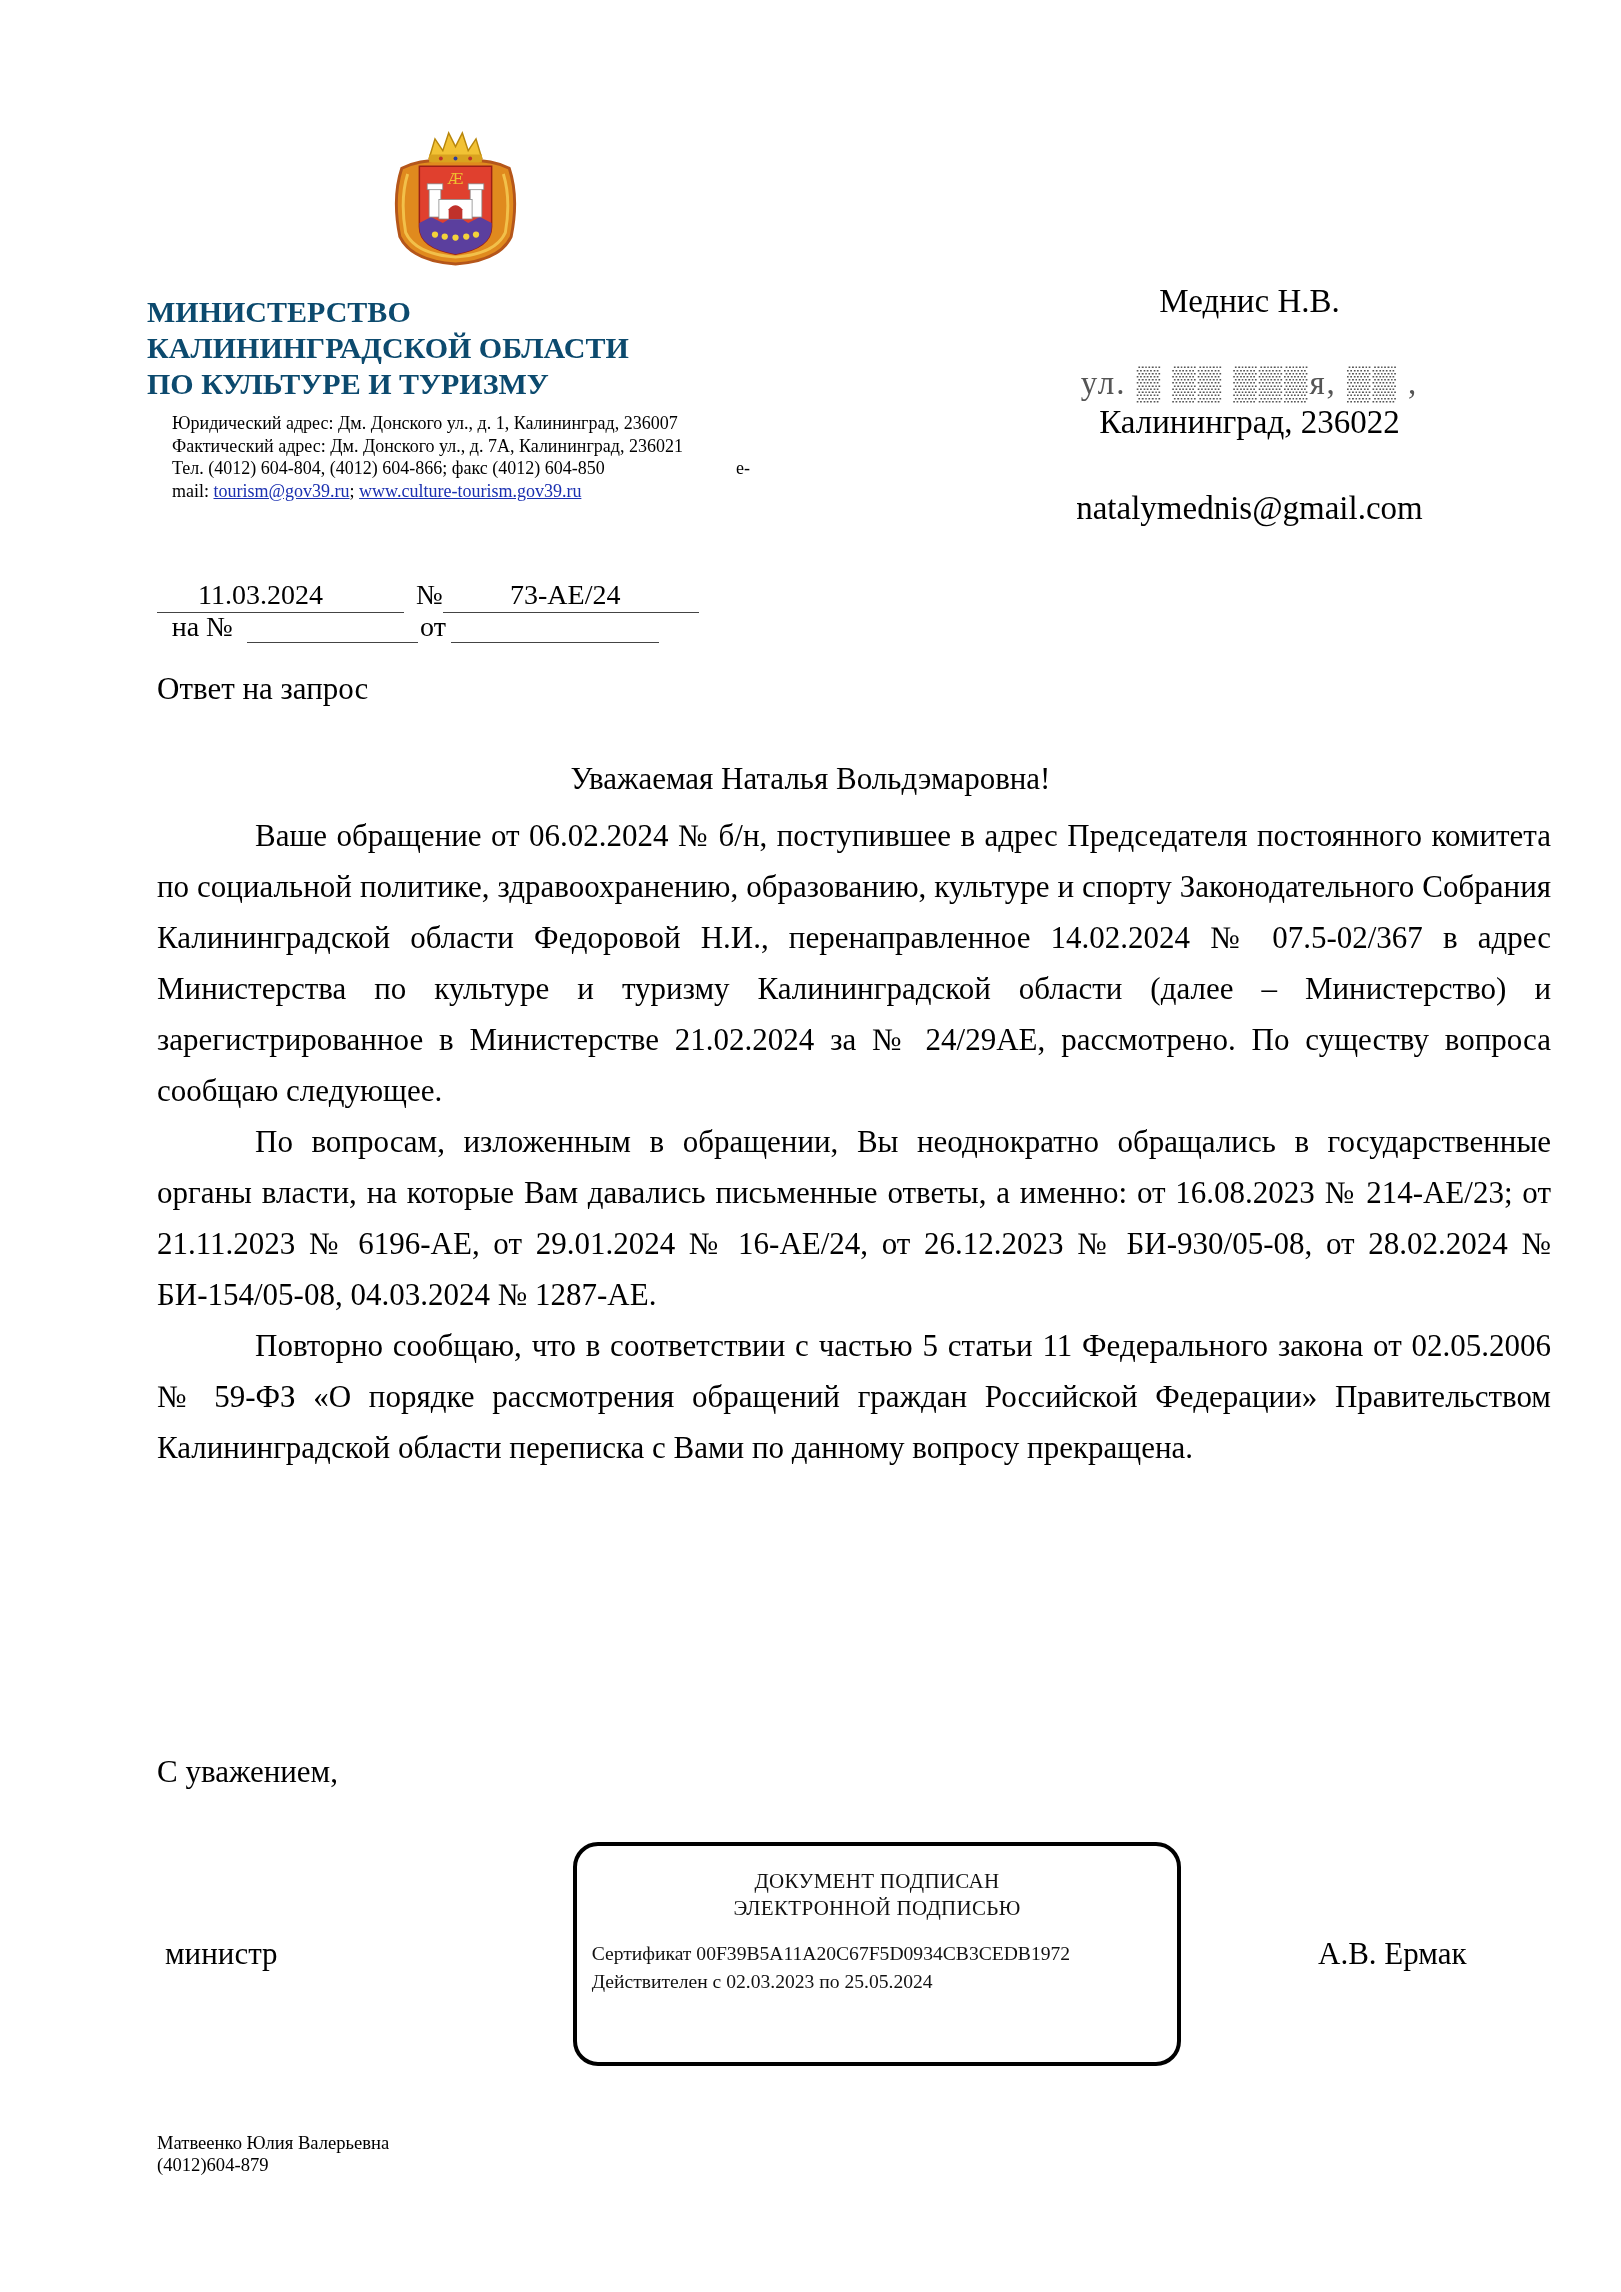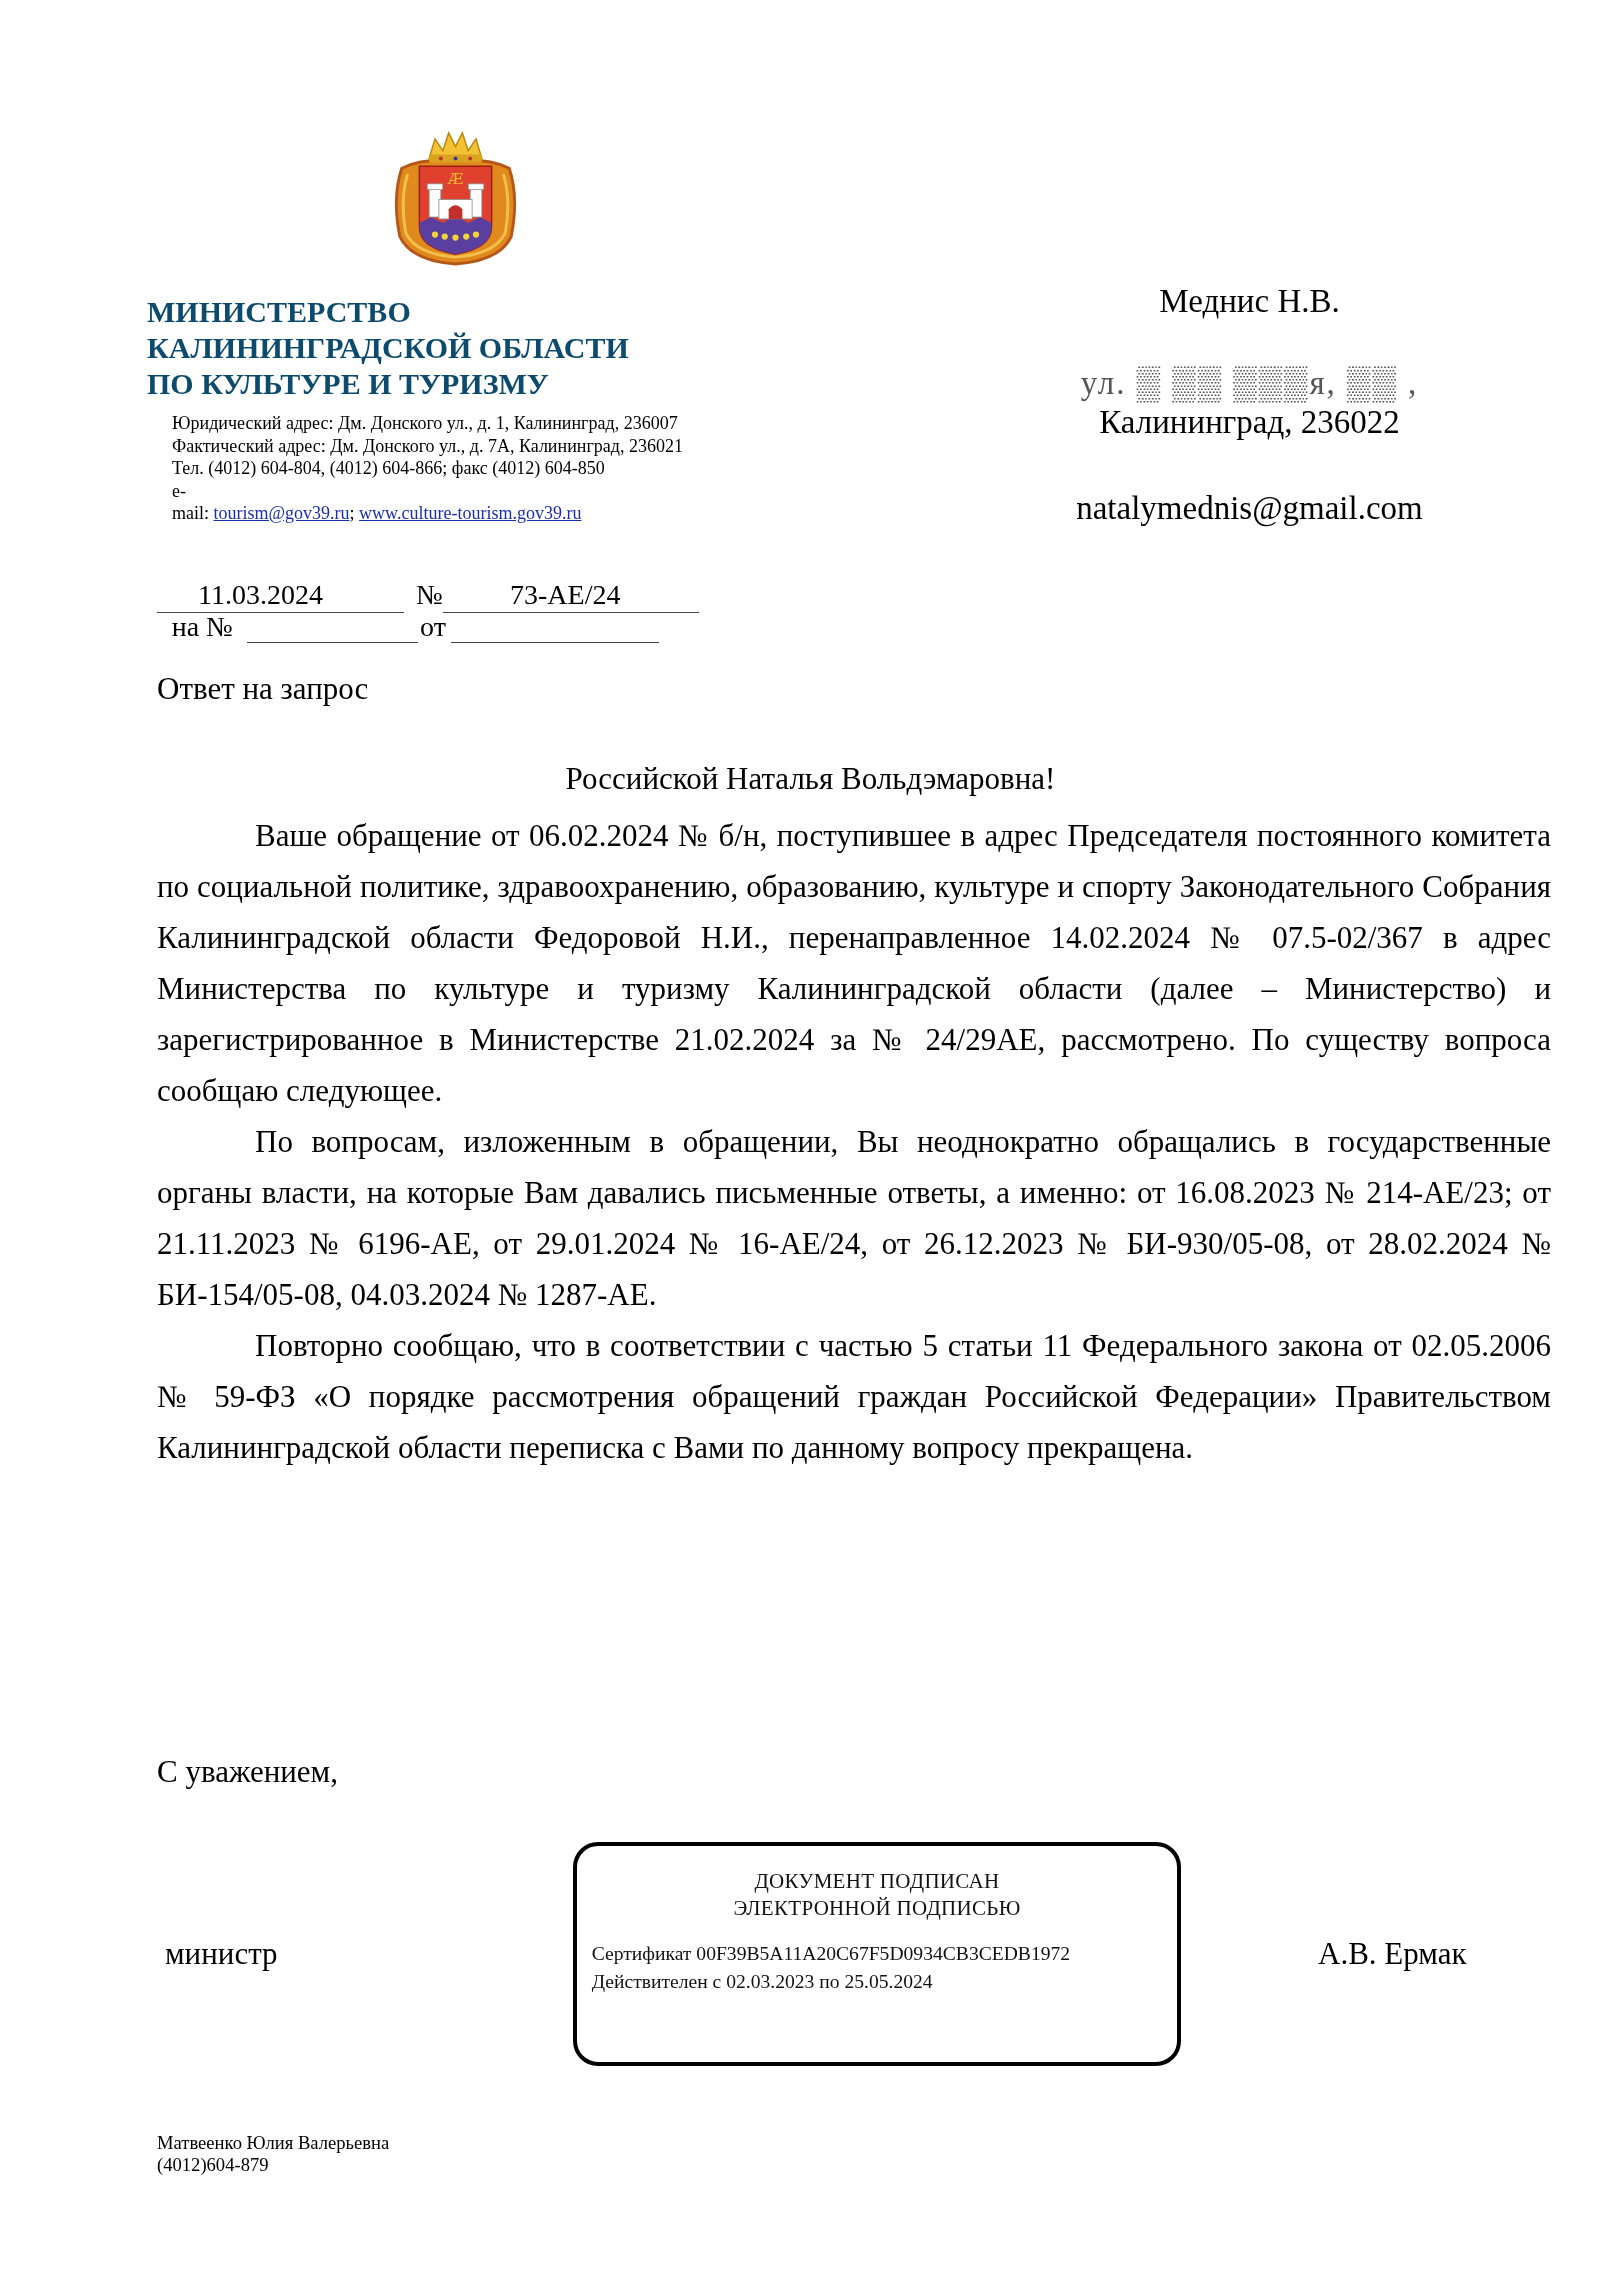--- a/index.html
+++ b/index.html
@@ -11,21 +11,21 @@
   
   .emblem { left: 392px; top: 129px; width: 127px; height: 137px; }
   
   .ministry {
     left: 147px; top: 276px; width: 637px; 
     color: #0c4a6e; font-weight: bold; font-size: 30px; line-height: 36px; margin-top: 18px;
   }
   .addr {
     left: 172px; top: 412px; width: 578px; font-size: 18px; line-height: 22.5px;
   }
-  .addr .row-justify { display: flex; justify-content: space-between; flex-direction: column; }
+  .addr .row-justify { display: flex; justify-content: space-between; }
   .addr a { color: #1a2fb0; text-decoration: underline; }
   
   .recipient {
     left: 1029px; top: 282px; width: 441px; text-align: center;
     font-size: 33px; line-height: 39px;
   }
   .recipient .gap1 { height: 43px; }
   .recipient .gap2 { height: 47px; }
   .redacted { color: #555; letter-spacing: 2px; }
   
@@ -138,21 +138,21 @@
   <div class="r2">
     <span class="na">на №</span>
     <span class="line1"></span>
     <span class="ot">от</span>
     <span class="line2"></span>
   </div>
 </div>
 
 <div class="abs subject">Ответ на запрос</div>
 
-<div class="abs greeting">Российской Наталья Вольдэмаровна!</div>
+<div class="abs greeting">Уважаемая Наталья Вольдэмаровна!</div>
 
 <div class="abs body-text">
   <p>Ваше обращение от 06.02.2024 № б/н, поступившее в адрес Председателя постоянного комитета по социальной политике, здравоохранению, образованию, культуре и спорту Законодательного Собрания Калининградской области Федоровой Н.И., перенаправленное 14.02.2024 № 07.5-02/367 в адрес Министерства по культуре и туризму Калининградской области (далее – Министерство) и зарегистрированное в Министерстве 21.02.2024 за № 24/29АЕ, рассмотрено. По существу вопроса сообщаю следующее.</p>
   <p>По вопросам, изложенным в обращении, Вы неоднократно обращались в государственные органы власти, на которые Вам давались письменные ответы, а именно: от 16.08.2023 № 214-АЕ/23; от 21.11.2023 № 6196-АЕ, от 29.01.2024 № 16-АЕ/24, от 26.12.2023 № БИ-930/05-08, от 28.02.2024 № БИ-154/05-08, 04.03.2024 № 1287-АЕ.</p>
   <p>Повторно сообщаю, что в соответствии с частью 5 статьи 11 Федерального закона от 02.05.2006 № 59-ФЗ «О порядке рассмотрения обращений граждан Российской Федерации» Правительством Калининградской области переписка с Вами по данному вопросу прекращена.</p>
 </div>
 
 <div class="abs closing">С уважением,</div>
 <div class="abs position">министр</div>
 <div class="abs signer">А.В. Ермак</div>

